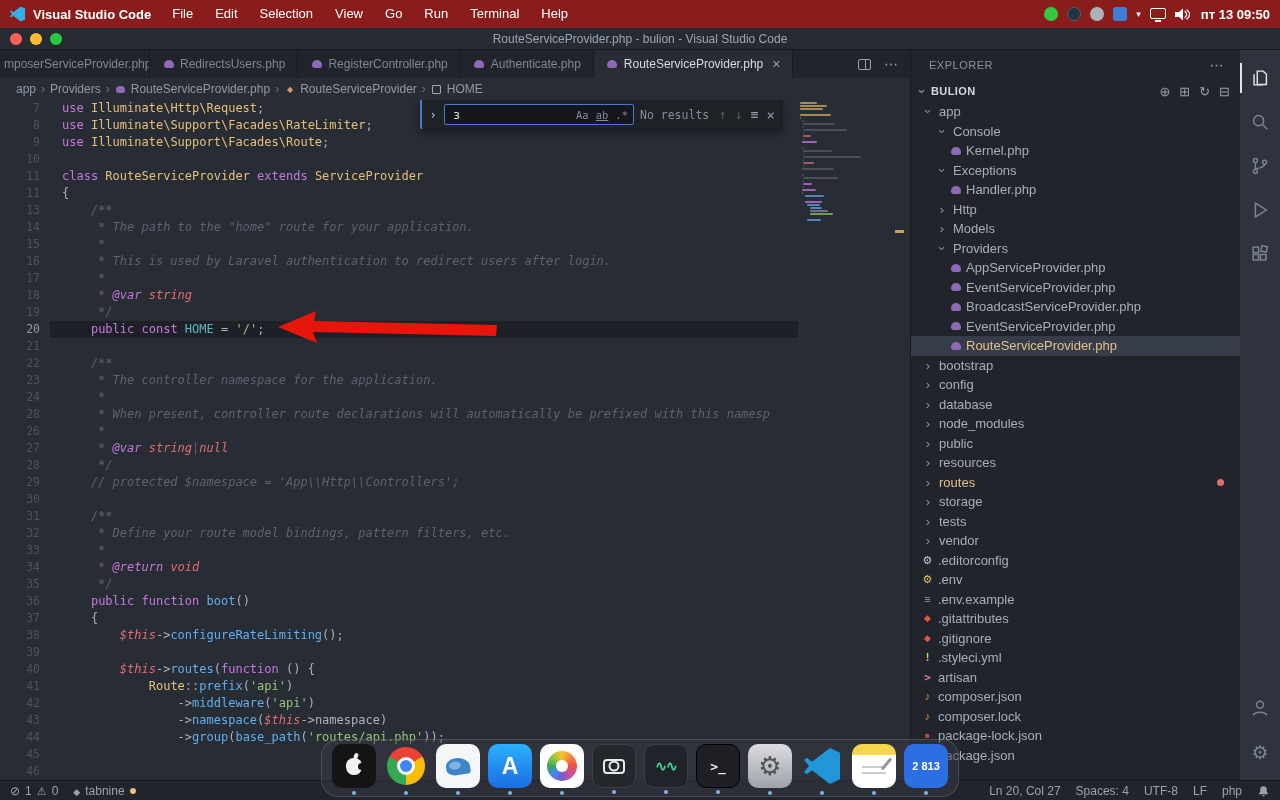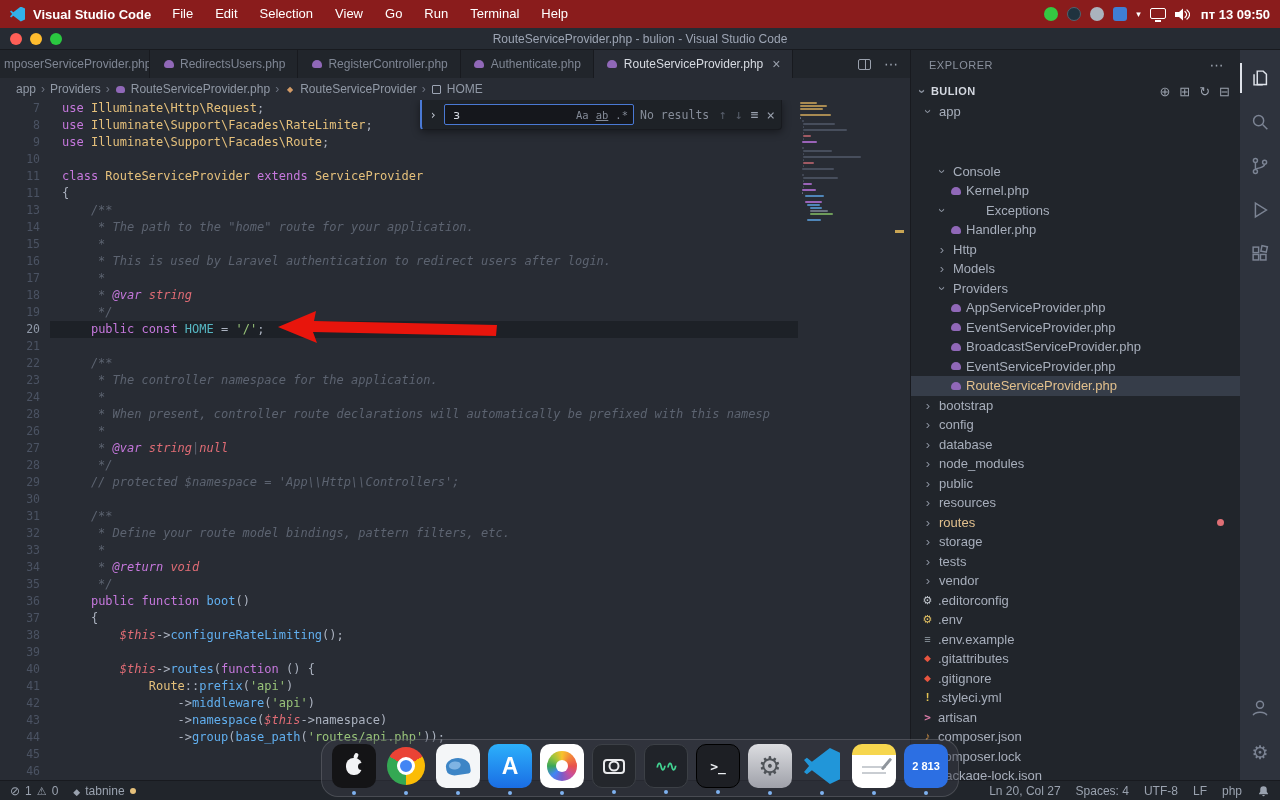--- a/index.html
+++ b/index.html
@@ -403,29 +403,29 @@
           <span class="ico-newfolder"></span>
           <span class="ico-refresh"></span>
           <span class="ico-collapse"></span>
         </span>
       </div>
       <div class="tree" id="tree">
           <div class="trow" style="padding-left: 10px;">
             <span class="chev open"></span>
             <span class="tlabel">app</span>
           </div>
-          <div class="trow" style="padding-left: 24px; margin-top: 40px;">
+          <div class="trow" style="padding-left: 24px;">
             <span class="chev open"></span>
             <span class="tlabel">Console</span>
           </div>
           <div class="trow" style="padding-left: 38px;">
             <span class="fico ico-php"></span>
             <span class="tlabel">Kernel.php</span>
           </div>
-          <div class="trow" style="padding-left: 24px; gap: 33px;">
+          <div class="trow" style="padding-left: 24px;">
             <span class="chev open"></span>
             <span class="tlabel">Exceptions</span>
           </div>
           <div class="trow" style="padding-left: 38px;">
             <span class="fico ico-php"></span>
             <span class="tlabel">Handler.php</span>
           </div>
           <div class="trow" style="padding-left: 24px;">
             <span class="chev"></span>
             <span class="tlabel">Http</span>

